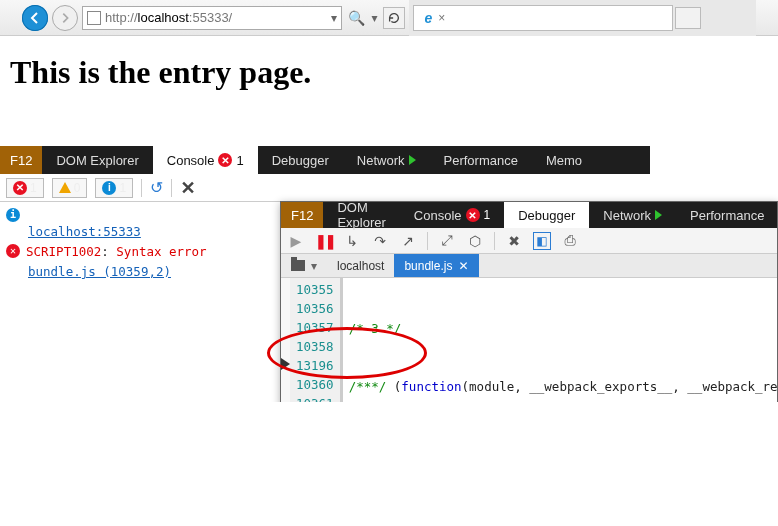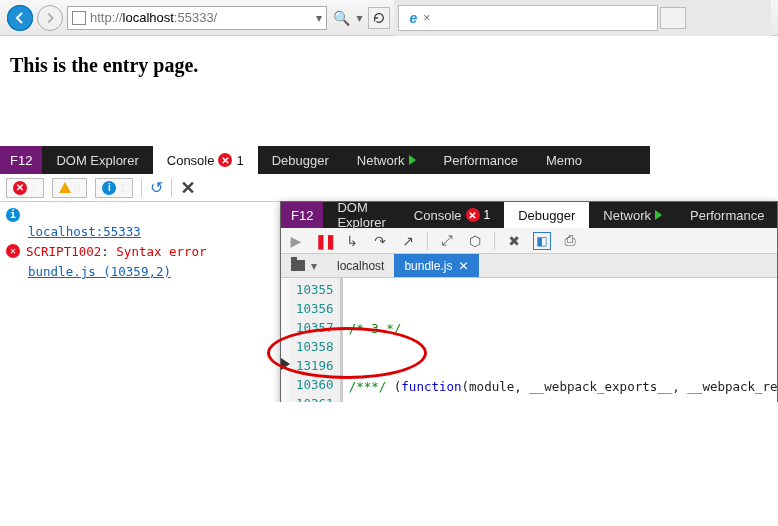--- a/index.html
+++ b/index.html
@@ -1,35 +1,35 @@
 <!DOCTYPE html>
 <html><head>
 <meta charset="utf-8">
 <style>
   * { box-sizing: border-box; margin: 0; padding: 0; }
   body { font-family: "Segoe UI", Tahoma, sans-serif; font-size: 12px; width: 778px; background: #fff; position: relative; }
   
-  .browser-bar { display: flex; align-items: center; height: 36px; background: linear-gradient(#f7f7f7,#e8e8e8); border-bottom: 1px solid #ccc; padding: 0 7px; gap: 4px; }
+  .browser-bar { display: flex; align-items: center; height: 36px; background: linear-gradient(#f7f7f7,#e8e8e8); border-bottom: 1px solid #ccc; padding: 0 22px; gap: 4px; }
   .circle-btn { width: 26px; height: 26px; border-radius: 50%; display: flex; align-items: center; justify-content: center; font-size: 16px; }
   .back-btn { background: #1e90d6; color: #fff; box-shadow: inset 0 0 0 1px #0a6fb0; }
   .fwd-btn { border: 1px solid #aaa; color: #aaa; background: #f0f0f0; }
   .url-box { display: flex; align-items: center; border: 1px solid #aaa; background: #fff; height: 24px; flex: 0 0 260px; padding: 0 4px; gap: 4px; }
   .url-text { flex:1; font-size: 13px; white-space: nowrap; overflow: hidden; }
   .small-btn { width:22px; height:22px; border:1px solid #bbb; background:#f2f2f2; display:flex;align-items:center;justify-content:center; font-size:11px; color:#444;}
   .tab-bar { display:flex; align-items:center; gap:2px; padding:0 4px; height:36px; background:#e8e8e8;}
   .page-tab { display:flex; align-items:center; gap:6px; background:#fff; border:1px solid #bbb; height:26px; padding:0 10px; min-width:260px; }
   
   .page-content { padding: 18px 10px 40px 10px; min-height: 110px; }
-  .page-content h1 { font-family: "Times New Roman", serif; font-weight: bold; font-size: 20px; }
+  .page-content h1 { font-family: "Times New Roman", serif; font-weight: bold; font-size: 32px; }
   
   .devtools { background:#1a1a1a; color:#eee; width:650px; }
   .dt-tabs { display:flex; align-items:center; height:28px; background:#1e1e1e; font-size:13px; }
   .dt-tab { padding:8px 14px; height:100%; display:flex; align-items:center; gap:4px; color:#ddd; cursor:pointer; }
   .dt-tab.active { background:#fff; color:#111; }
-  .dt-f12 { background:#701a75; color:#fff; padding:0 10px; height:100%; display:flex;align-items:center;}
+  .dt-f12 { background:#a16207; color:#fff; padding:0 10px; height:100%; display:flex;align-items:center;}
   .badge-x { display:inline-flex;align-items:center;justify-content:center; width:14px;height:14px;border-radius:50%; background:#e81123; color:#fff; font-size:10px; font-weight:bold;}
   .badge-num { color:#fff; font-size:12px; }
   .play-icon { width:0;height:0;border-left:7px solid #2fc22f;border-top:5px solid transparent;border-bottom:5px solid transparent;}
   
   .console-toolbar { display:flex; align-items:center; gap:8px; height:28px; background:#fff; border-bottom:1px solid #ccc; padding:0 6px; }
   .ct-badge { display:flex;align-items:center;gap:3px; border:1px solid #bbb; padding:1px 6px; background:#f7f7f7; height:20px;}
   .tri-warn { width:0;height:0;border-left:6px solid transparent;border-right:6px solid transparent;border-bottom:11px solid #f0a500;}
   .info-i { width:14px;height:14px;border-radius:50%;background:#0b8ad6;color:#fff;display:flex;align-items:center;justify-content:center;font-size:10px;font-weight:bold;}
   .console-body { background:#fff; color:#222; font-family: Consolas, monospace; font-size:12.5px; padding:4px 6px; line-height:1.6; min-height:200px;}
   .msg-line { display:flex; gap:6px; align-items:flex-start;}

